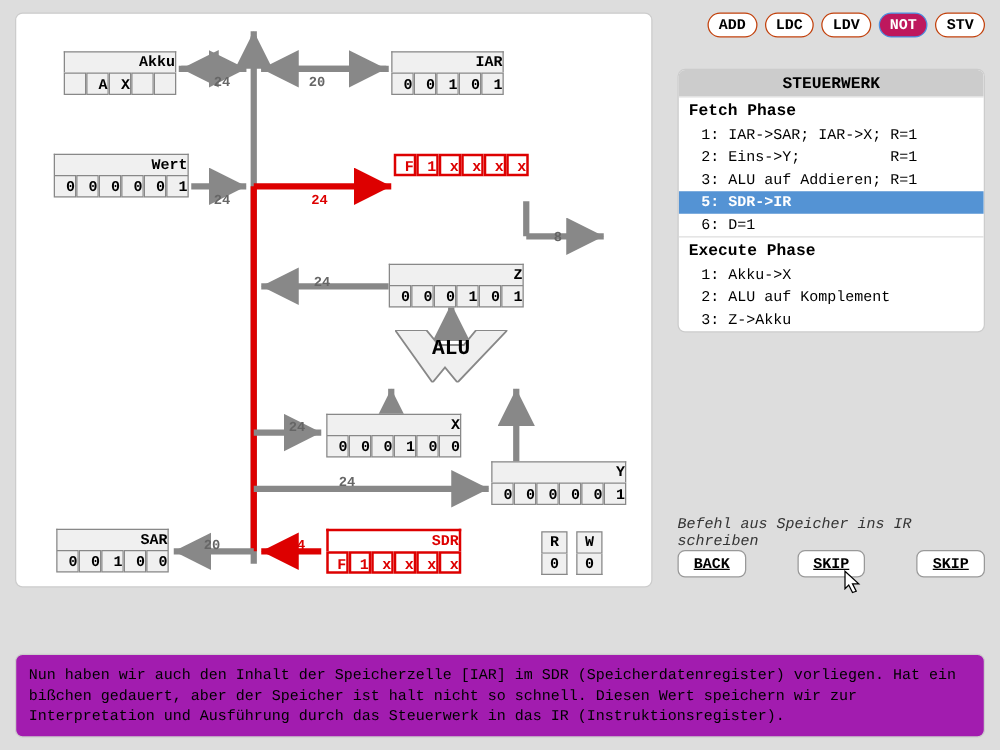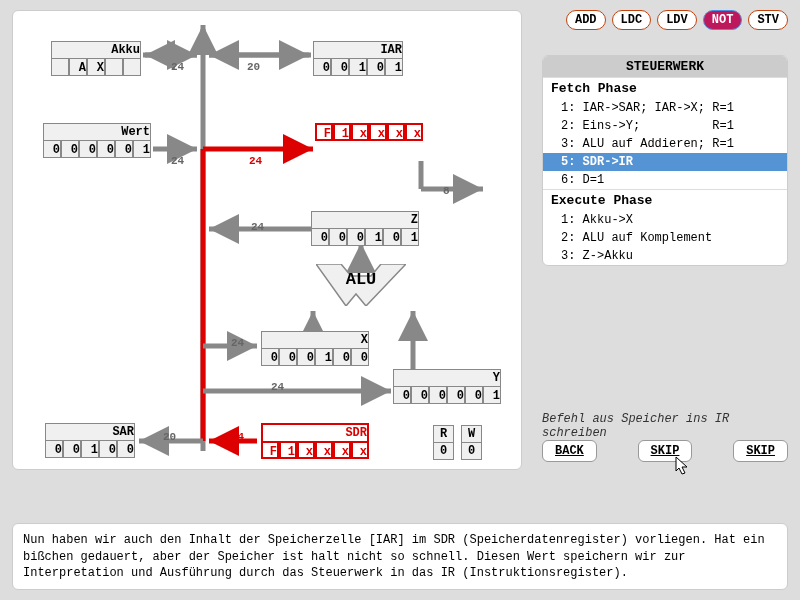--- a/index.html
+++ b/index.html
@@ -23,21 +23,21 @@
 .buslabel.red { color: #d00; font-weight: bold; }
 svg.lines { position: absolute; top: 0; left: 0; width: 510px; height: 460px; pointer-events: none; }
 .steuerwerk { position: absolute; top: 55px; right: 12px; width: 246px; background: #fff; border: 1px solid #ccc; border-radius: 6px; overflow: hidden; }
 .sw-header { background: #ccc; text-align: center; font-weight: bold; padding: 3px 0; font-size: 13px; }
 .sw-section { font-weight: bold; padding: 3px 8px; border-top: 1px solid #ddd; font-size: 13px; }
 .sw-line { padding: 2px 8px 2px 18px; font-size: 12px; white-space: pre; }
 .sw-line.active { background: #5493d4; color: #fff; font-weight: bold; }
 .status { position: absolute; top: 412px; right: 12px; width: 246px; font-style: italic; font-size: 12px; color: #333; }
 .nav { position: absolute; top: 440px; right: 12px; width: 246px; display: flex; justify-content: space-between; gap: 8px; }
 .nav button { background: #fff; border: 1px solid #999; border-radius: 6px; padding: 3px 12px; font-family: inherit; font-size: 12px; font-weight: bold; cursor: pointer; text-decoration: underline; }
-.desc { position: absolute; bottom: 10px; left: 12px; right: 12px; background: #ffffff; border: 1px solid #ccc; border-radius: 6px; padding: 8px 10px; font-size: 12px; line-height: 1.35; }
+.desc { position: absolute; bottom: 10px; left: 12px; right: 12px; background: #a21caf; border: 1px solid #ccc; border-radius: 6px; padding: 8px 10px; font-size: 12px; line-height: 1.35; }
 .cursor { position: absolute; top: 456px; right: 110px; width: 16px; height: 20px; pointer-events: none; }
 </style>
 </head>
 <body>
 
 <div class="toolbar">
     <button class="tool-btn">ADD</button>
     <button class="tool-btn">LDC</button>
     <button class="tool-btn">LDV</button>
     <button class="tool-btn active">NOT</button>

